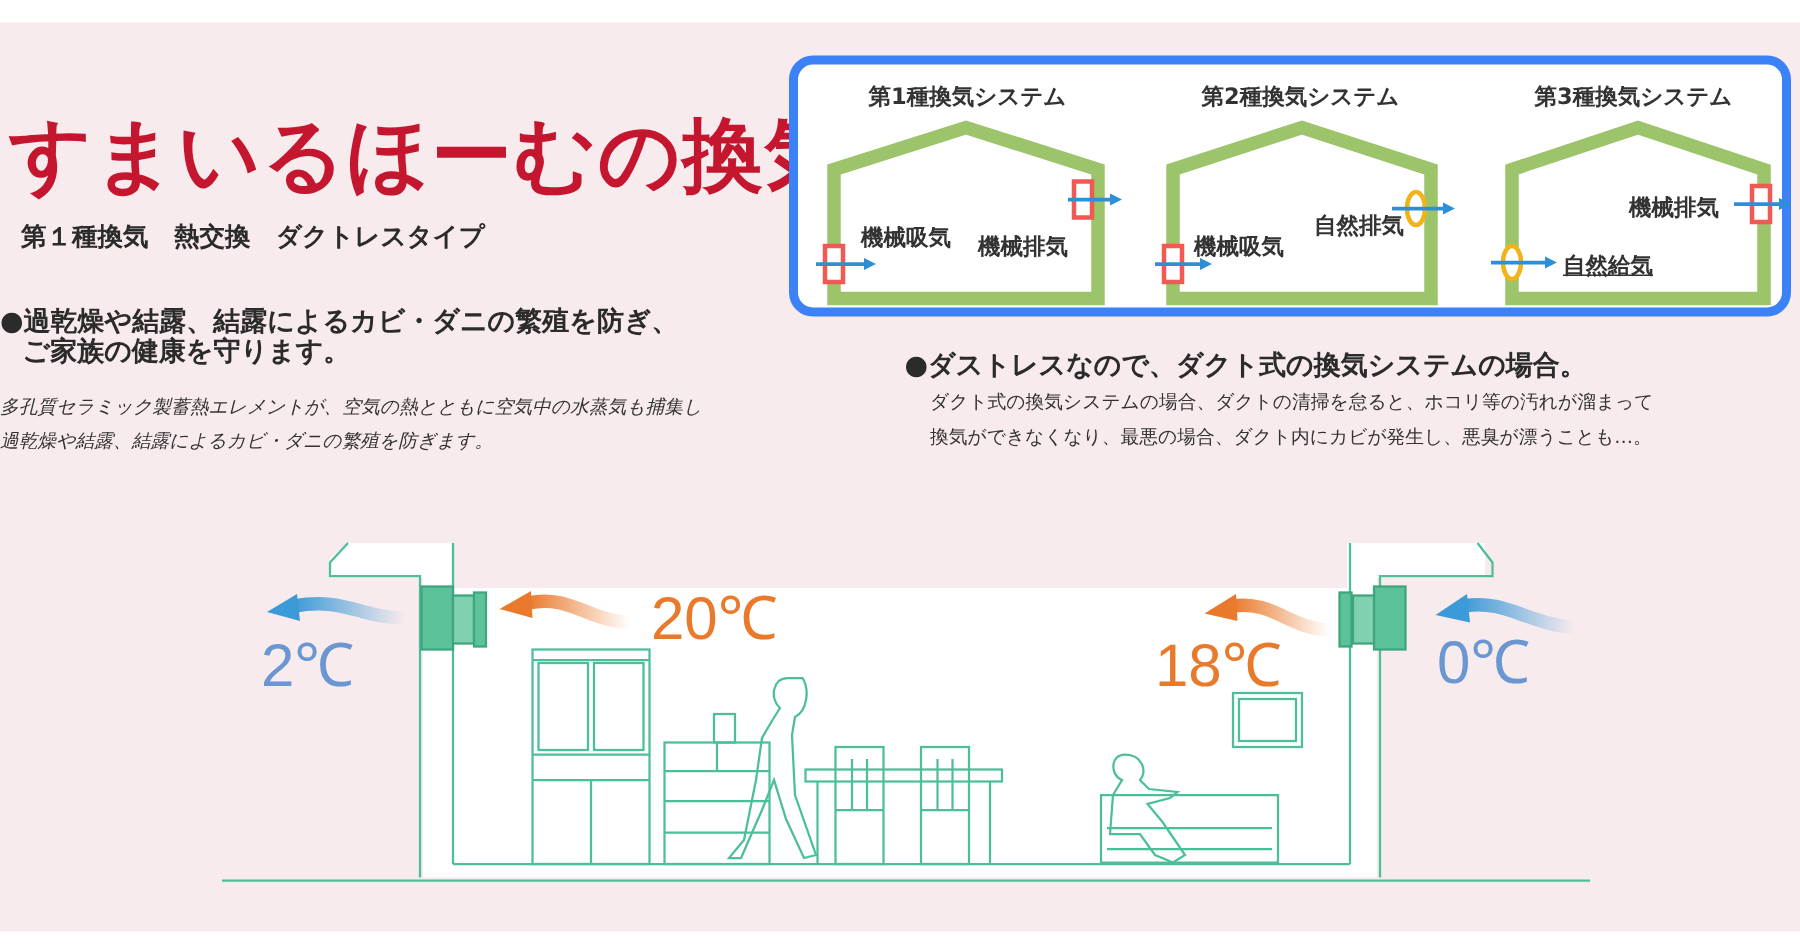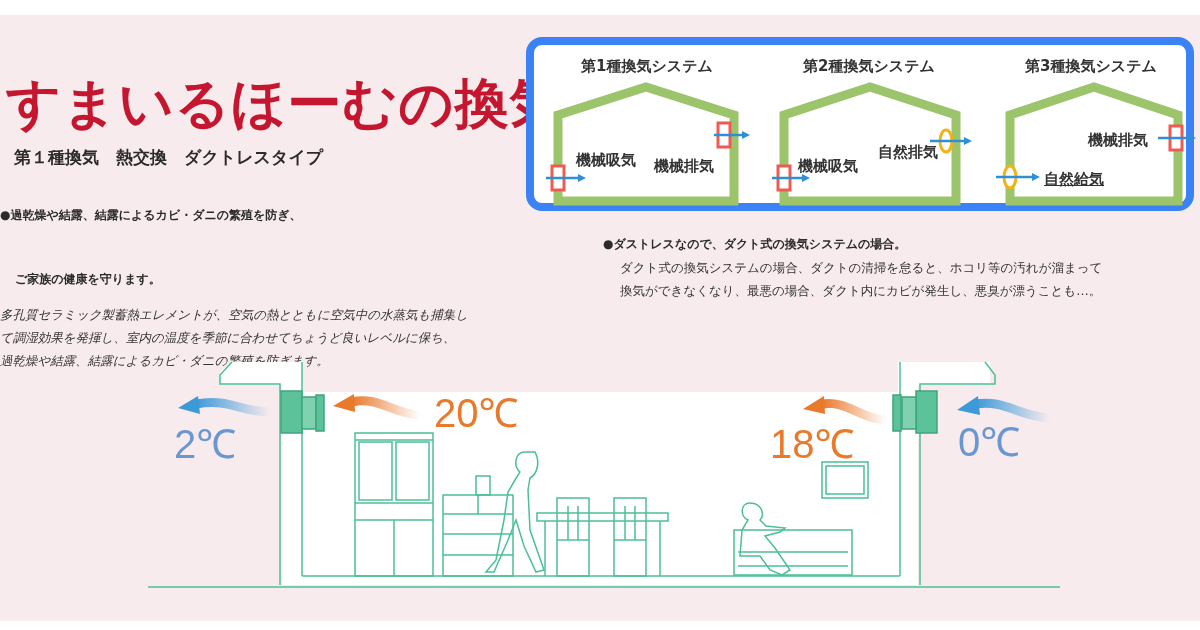--- a/index.html
+++ b/index.html
@@ -17,37 +17,37 @@
     font-weight: bold; font-size: 54px; letter-spacing: 1px;
     color: #c4172f; white-space: nowrap;
   }
   .subtitle {
     position: absolute; left: 14px; top: 146px;
     font-weight: bold; font-size: 17px; color: #2b2b2b; white-space: nowrap;
     word-spacing: 6px;
   }
 
   .bullet-head {
-    font-weight: bold; font-size: 12px; color: #2b2b2b; line-height: 20px; white-space: nowrap;
+    font-weight: bold; font-size: 18px; color: #2b2b2b; line-height: 20px; white-space: nowrap;
   }
   .bullet-body {
     font-size: 12.5px; color: #333; line-height: 23px; white-space: nowrap;
   }
 
   .left-text { position: absolute; left: 0; top: 205px; width: 590px; }
   .left-text .bullet-head { padding-left: 0; }
-  .left-text .bullet-head .indent { padding-left: 15px; display: block; margin-top: 44px; }
+  .left-text .bullet-head .indent { padding-left: 15px; display: block; }
   .left-text .bullet-body { margin-top: 14px; font-style: italic; }
 
   .right-text { position: absolute; left: 603px; top: 234px; }
   .right-text .bullet-body { padding-left: 17px; margin-top: 2px; }
 
   .systems-box {
     position: absolute; left: 526px; top: 37px; width: 668px; height: 174px;
-    background: #ffffff; border: 8px solid #3b82f6; border-radius: 16px;
+    background: #ffffff; border: 6px solid #3b82f6; border-radius: 16px;
   }
   .system { position: absolute; top: 0; width: 222px; height: 170px; }
   .system-title {
     position: absolute; top: 12px; left: 0; width: 100%; text-align: center;
     font-weight: bold; font-size: 15px; color: #333; white-space: nowrap;
   }
   .system svg { position: absolute; left: 0; top: 0; }
   .sys-label {
     position: absolute; font-weight: bold; font-size: 15px; color: #333; white-space: nowrap;
   }
@@ -68,21 +68,20 @@
 <div class="main-title">すまいるほーむの換気</div>
 <div class="subtitle">第１種換気　熱交換　ダクトレスタイプ</div>
 
 <div class="left-text">
   <div class="bullet-head">
     <span>●過乾燥や結露、結露によるカビ・ダニの繁殖を防ぎ、</span>
     <span class="indent">ご家族の健康を守ります。</span>
   </div>
   <div class="bullet-body">
     <div>多孔質セラミック製蓄熱エレメントが、空気の熱とともに空気中の水蒸気も捕集し</div>
-    <div>て調湿効果を発揮し、室内の温度を季節に合わせてちょうど良いレベルに保ち、</div>
     <div>過乾燥や結露、結露によるカビ・ダニの繁殖を防ぎます。</div>
   </div>
 </div>
 
 <div class="right-text">
   <div class="bullet-head">●ダストレスなので、ダクト式の換気システムの場合。</div>
   <div class="bullet-body">
     <div>ダクト式の換気システムの場合、ダクトの清掃を怠ると、ホコリ等の汚れが溜まって</div>
     <div>換気ができなくなり、最悪の場合、ダクト内にカビが発生し、悪臭が漂うことも…。</div>
   </div>

